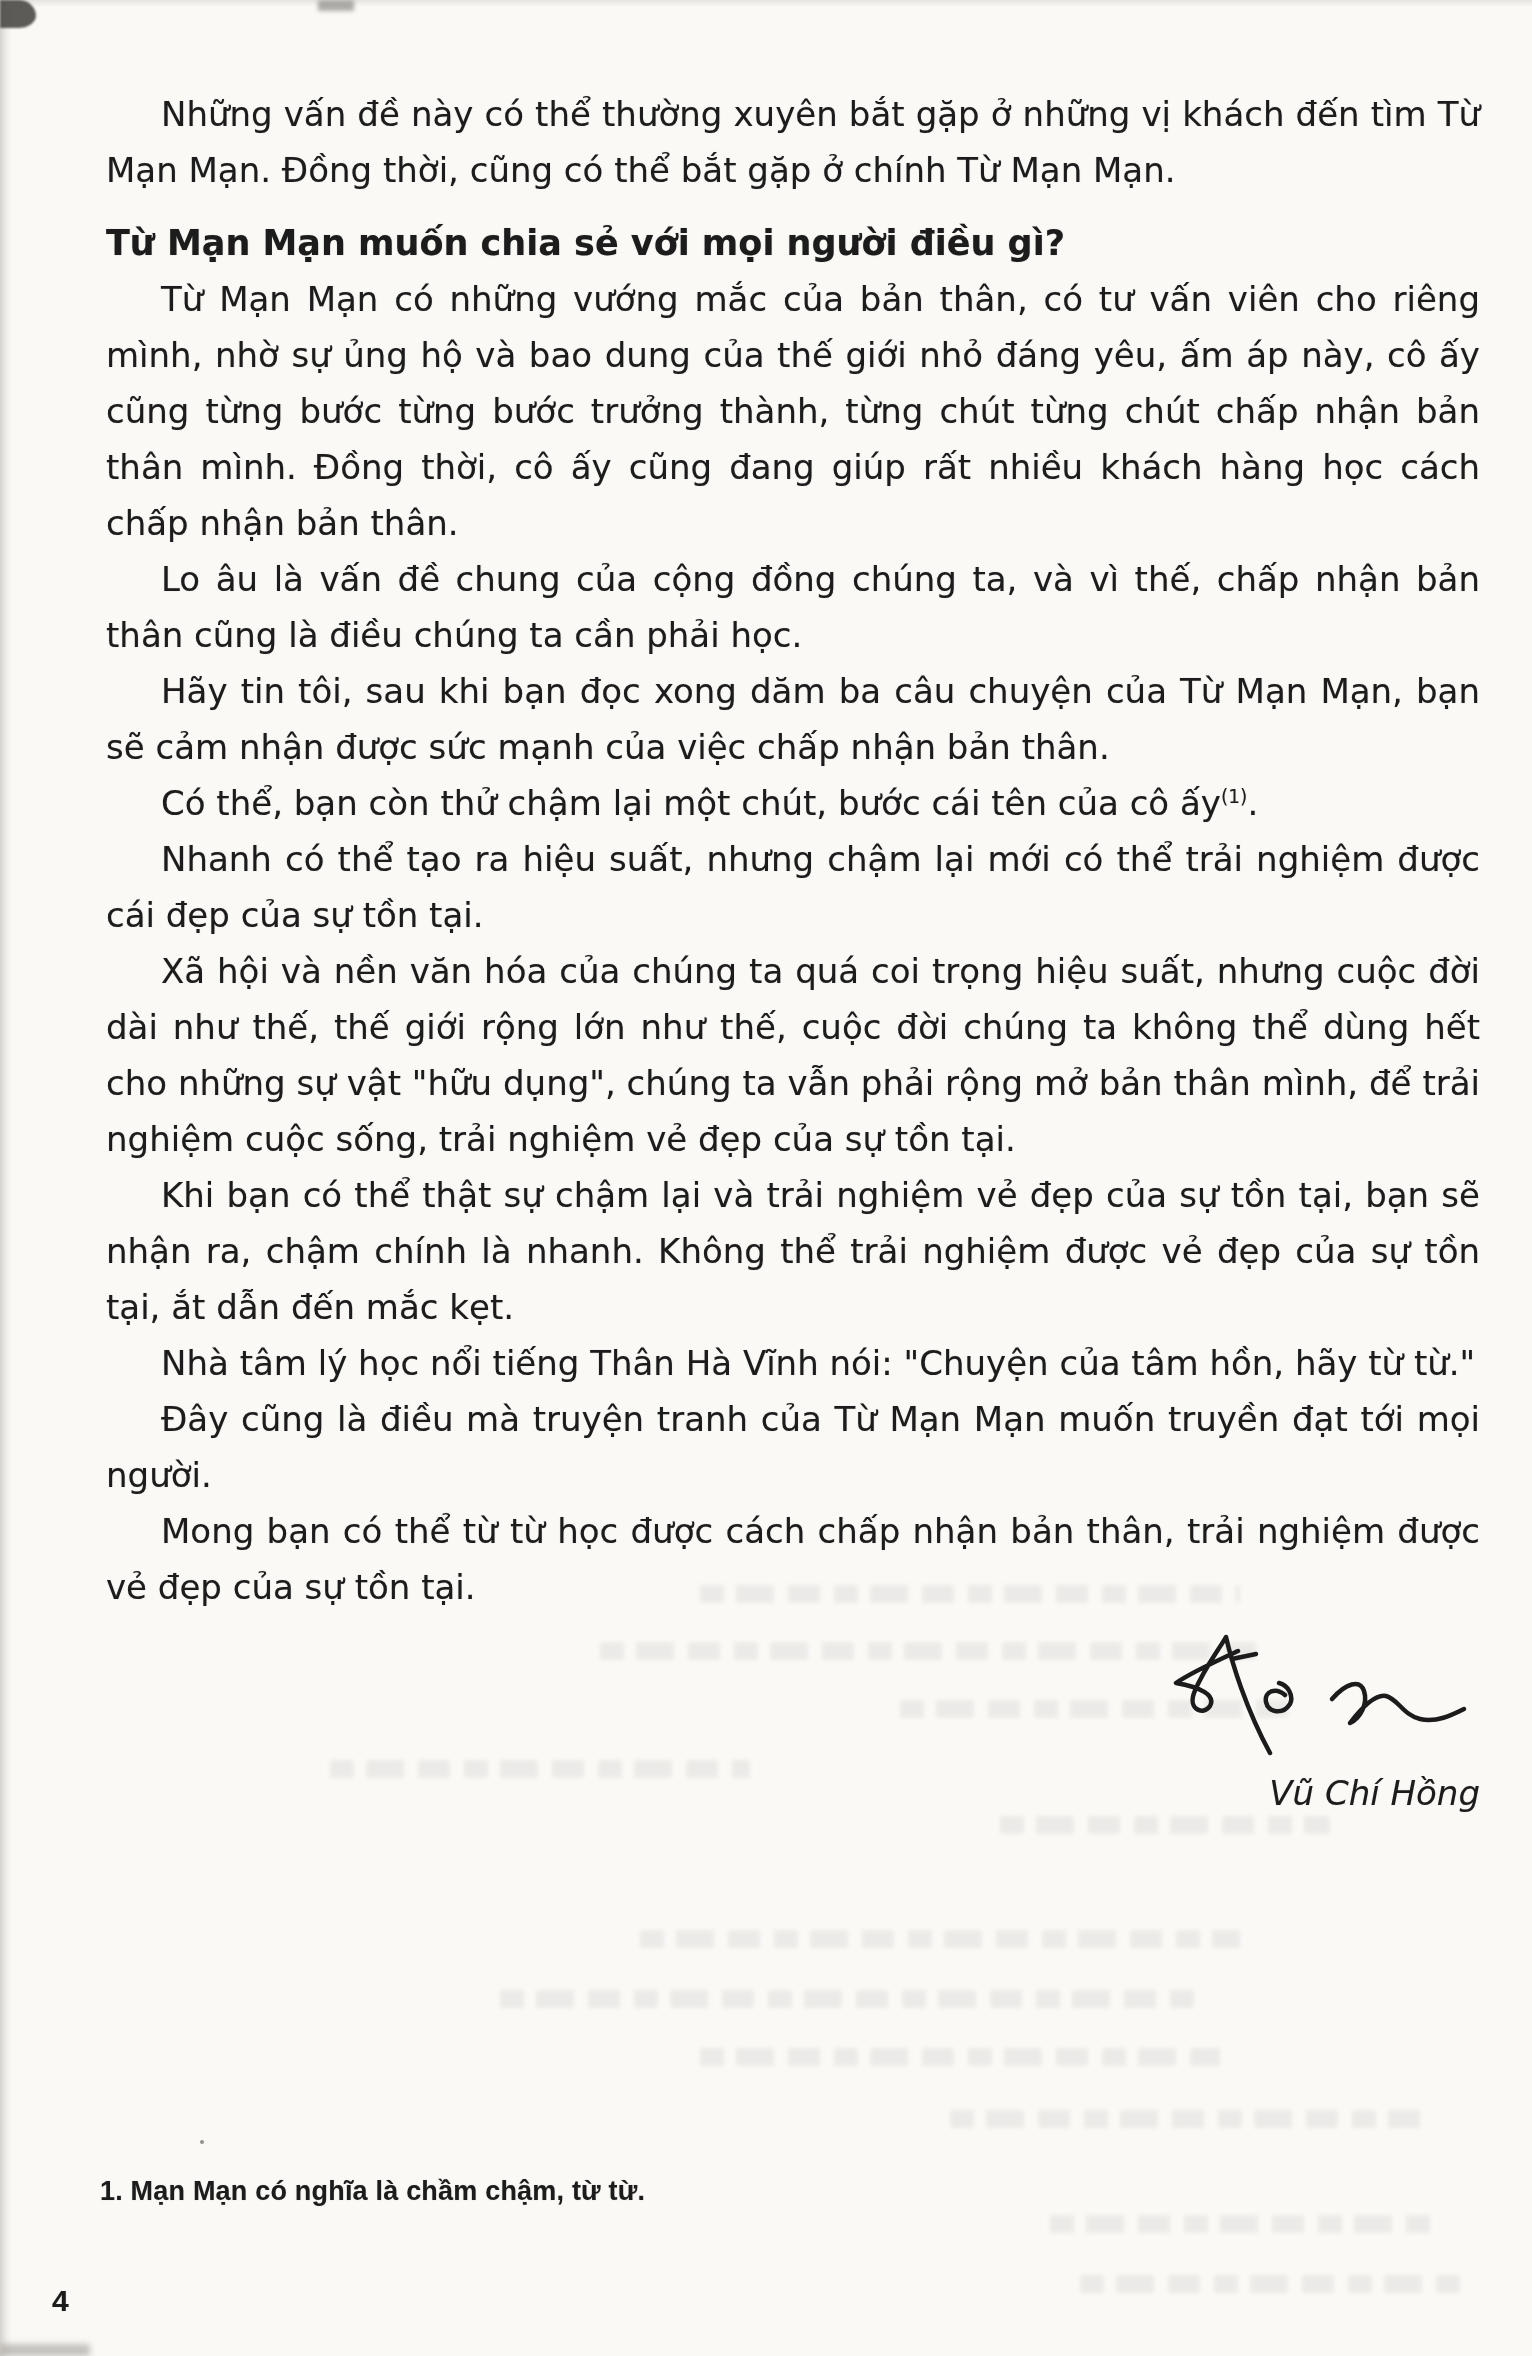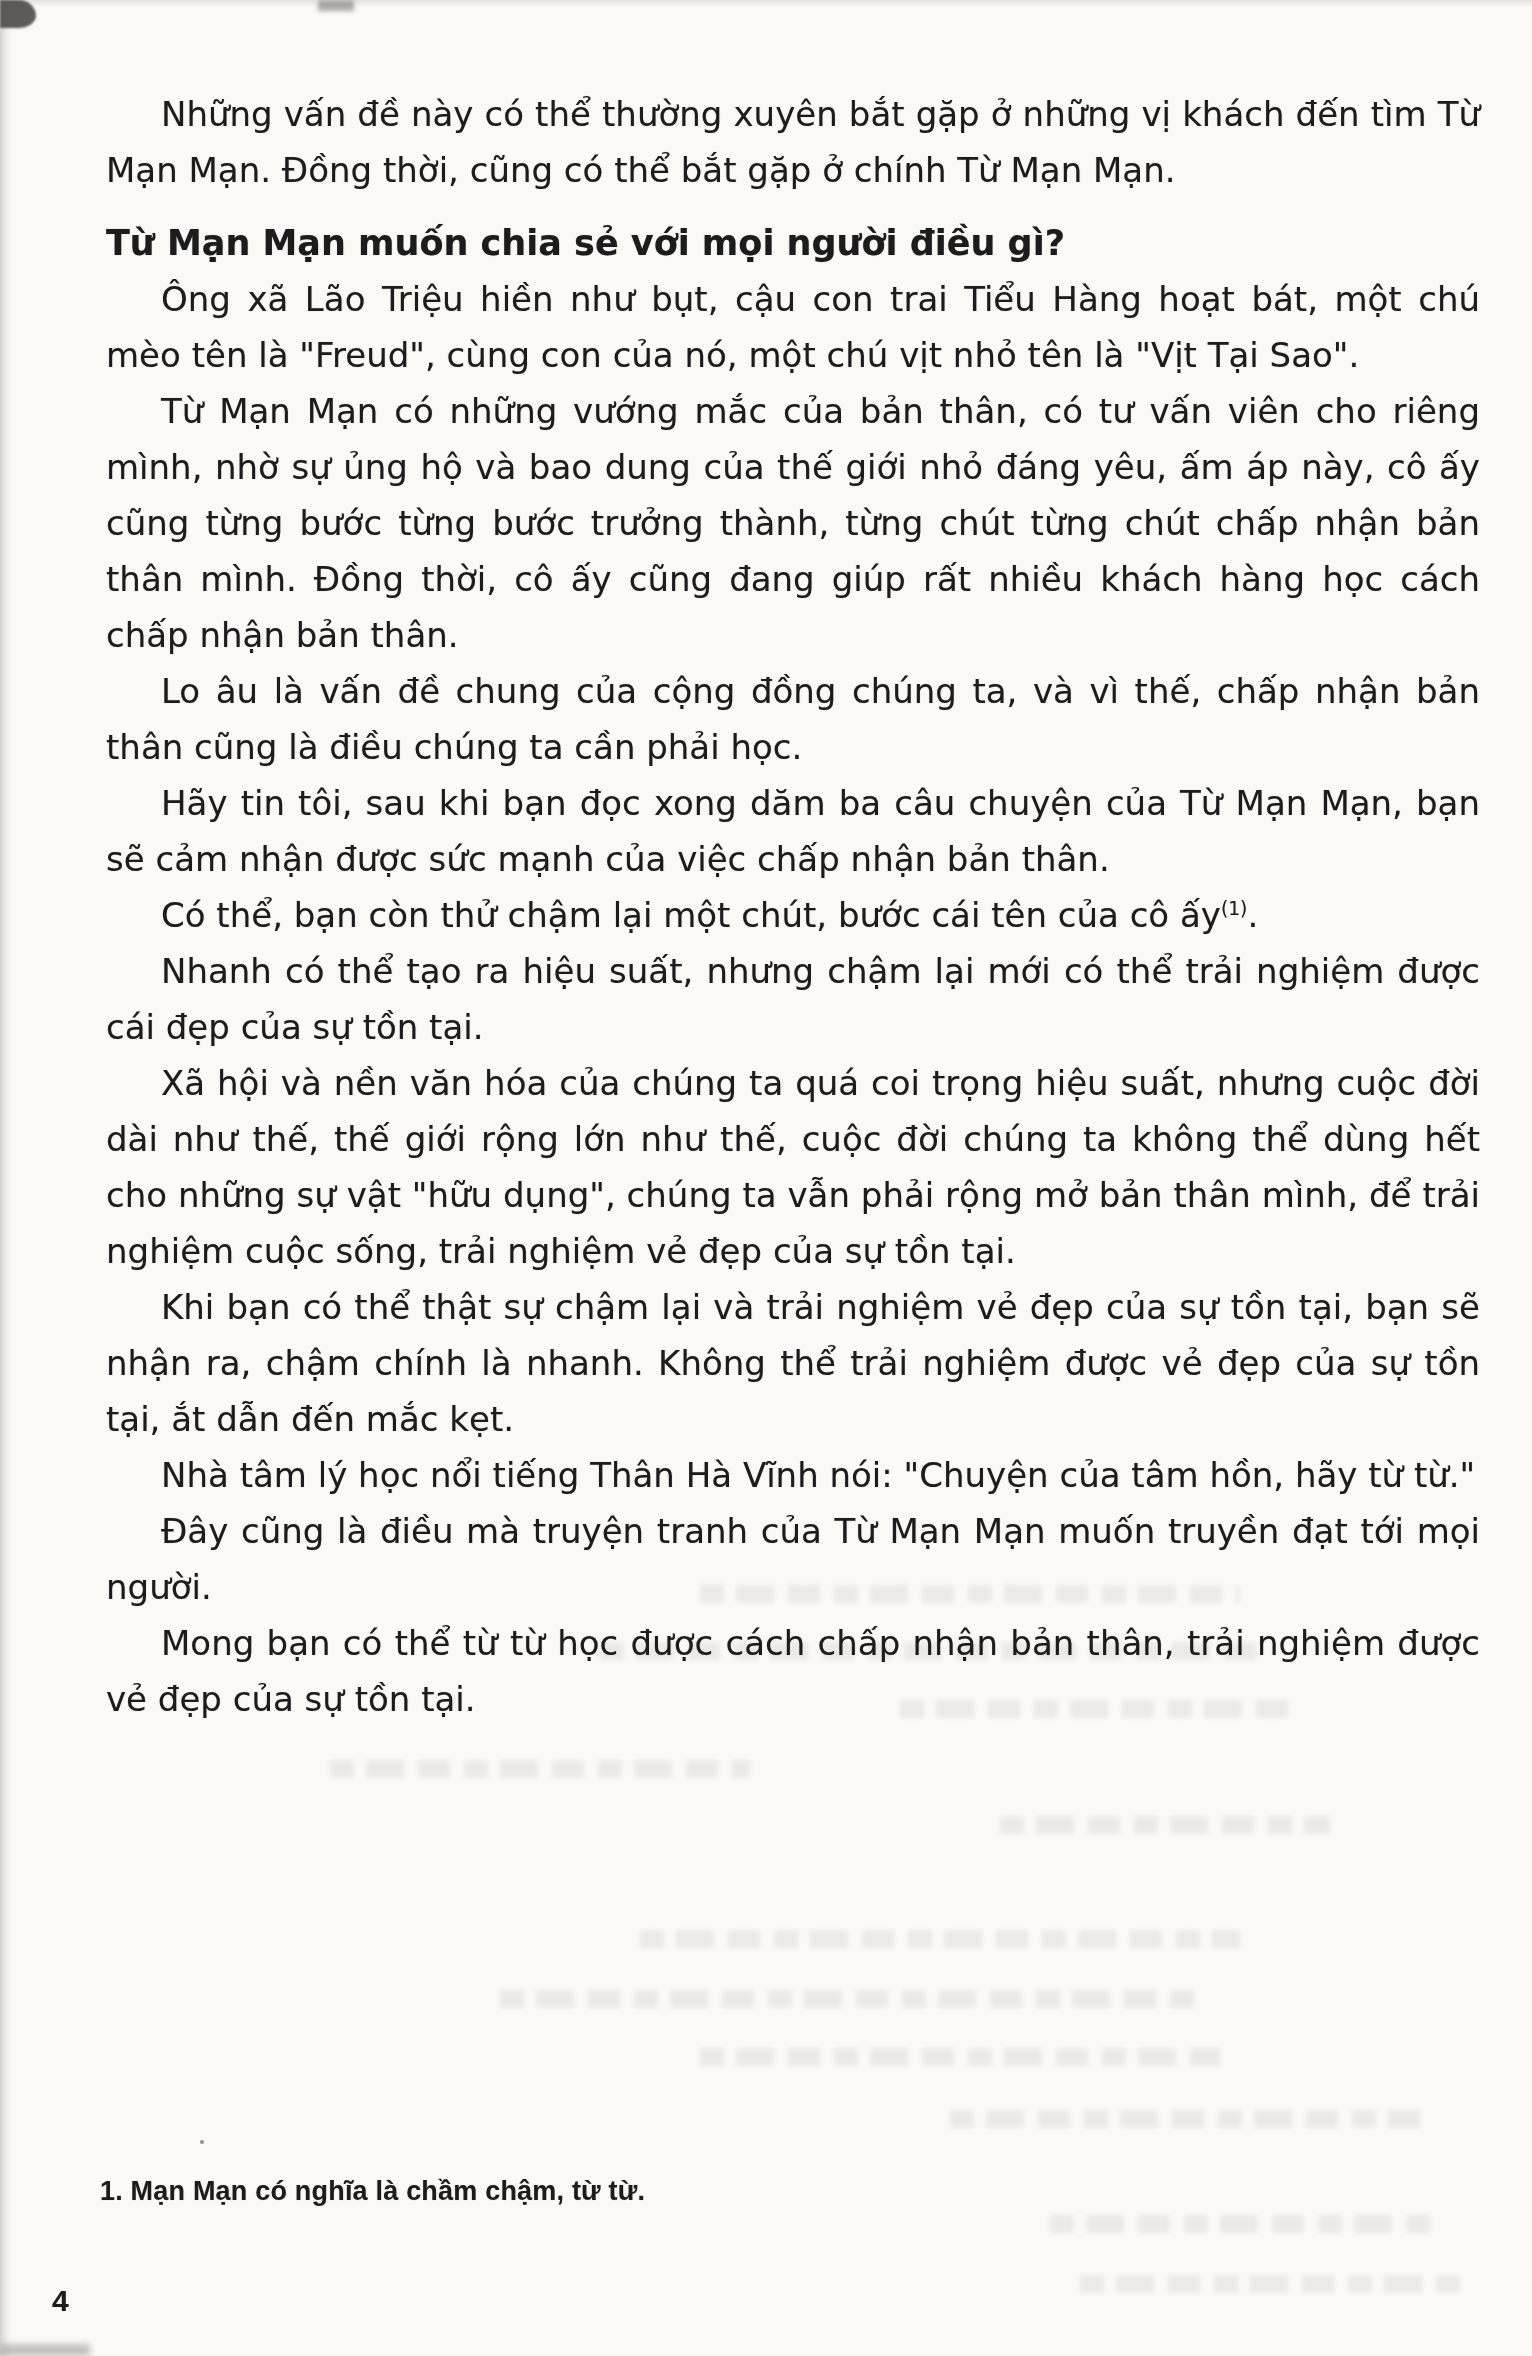--- a/index.html
+++ b/index.html
@@ -143,32 +143,40 @@
 <div class="ghost" style="left:950px; top:2110px; width:470px;"></div>
 <div class="ghost" style="left:1050px; top:2215px; width:380px;"></div>
 <div class="ghost" style="left:1080px; top:2275px; width:380px;"></div>
 
 <div class="text-column">
 
   <p class="body">Những vấn đề này có thể thường xuyên bắt gặp ở những vị khách đến tìm Từ Mạn Mạn. Đồng thời, cũng có thể bắt gặp ở chính Từ Mạn Mạn.</p>
 
   <h2 class="heading">Từ Mạn Mạn muốn chia sẻ với mọi người điều gì?</h2>
 
-  <p class="body">Ông xã Lão Triệu hiền như bụt, cậu con trai Tiểu Hàng hoạt bát, một chú mèo tên là "Freud", cùng con của nó, một chú vịt nhỏ tên là "Vịt Tại Sao".</p>
   <p class="body">Từ Mạn Mạn có những vướng mắc của bản thân, có tư vấn viên cho riêng mình, nhờ sự ủng hộ và bao dung của thế giới nhỏ đáng yêu, ấm áp này, cô ấy cũng từng bước từng bước trưởng thành, từng chút từng chút chấp nhận bản thân mình. Đồng thời, cô ấy cũng đang giúp rất nhiều khách hàng học cách chấp nhận bản thân.</p>
   <p class="body">Lo âu là vấn đề chung của cộng đồng chúng ta, và vì thế, chấp nhận bản thân cũng là điều chúng ta cần phải học.</p>
   <p class="body">Hãy tin tôi, sau khi bạn đọc xong dăm ba câu chuyện của Từ Mạn Mạn, bạn sẽ cảm nhận được sức mạnh của việc chấp nhận bản thân.</p>
 
   <p class="body"><span>Có thể, bạn còn thử chậm lại một chút, bước cái tên của cô ấy</span><sup class="note-ref">(1)</sup><span>.</span></p>
 
   <p class="body">Nhanh có thể tạo ra hiệu suất, nhưng chậm lại mới có thể trải nghiệm được cái đẹp của sự tồn tại.</p>
   <p class="body">Xã hội và nền văn hóa của chúng ta quá coi trọng hiệu suất, nhưng cuộc đời dài như thế, thế giới rộng lớn như thế, cuộc đời chúng ta không thể dùng hết cho những sự vật "hữu dụng", chúng ta vẫn phải rộng mở bản thân mình, để trải nghiệm cuộc sống, trải nghiệm vẻ đẹp của sự tồn tại.</p>
   <p class="body">Khi bạn có thể thật sự chậm lại và trải nghiệm vẻ đẹp của sự tồn tại, bạn sẽ nhận ra, chậm chính là nhanh. Không thể trải nghiệm được vẻ đẹp của sự tồn tại, ắt dẫn đến mắc kẹt.</p>
   <p class="body">Nhà tâm lý học nổi tiếng Thân Hà Vĩnh nói: "Chuyện của tâm hồn, hãy từ từ."</p>
   <p class="body">Đây cũng là điều mà truyện tranh của Từ Mạn Mạn muốn truyền đạt tới mọi người.</p>
   <p class="body">Mong bạn có thể từ từ học được cách chấp nhận bản thân, trải nghiệm được vẻ đẹp của sự tồn tại.</p>
 
+  <div class="author-block">
+    <svg class="signature-svg" width="350" height="140" viewBox="0 0 350 140" fill="none" stroke="#1c1c1c" stroke-width="4.5" stroke-linecap="round" stroke-linejoin="round">
+      <path d="M118,26 C92,38 70,48 56,58 C80,62 96,70 90,81 C83,91 68,84 74,68 C83,45 98,26 106,12 C112,38 126,84 150,128"></path>
+      <path d="M112,34 L136,29"></path>
+      <path d="M165,70 C156,62 144,66 146,77 C148,88 163,90 170,79 C174,71 168,60 159,58"></path>
+      <path d="M212,74 C226,58 240,54 244,66 C248,78 241,93 230,98 C243,81 256,69 266,71 C278,74 283,90 300,94 C316,98 332,90 344,84"></path>
+    </svg>
+    <span class="author-name">Vũ Chí Hồng</span>
+  </div>
 
 </div>
 
 <div class="footnote">1. Mạn Mạn có nghĩa là chầm chậm, từ từ.</div>
 
 <div class="page-number">4</div>
 
 </body></html>

